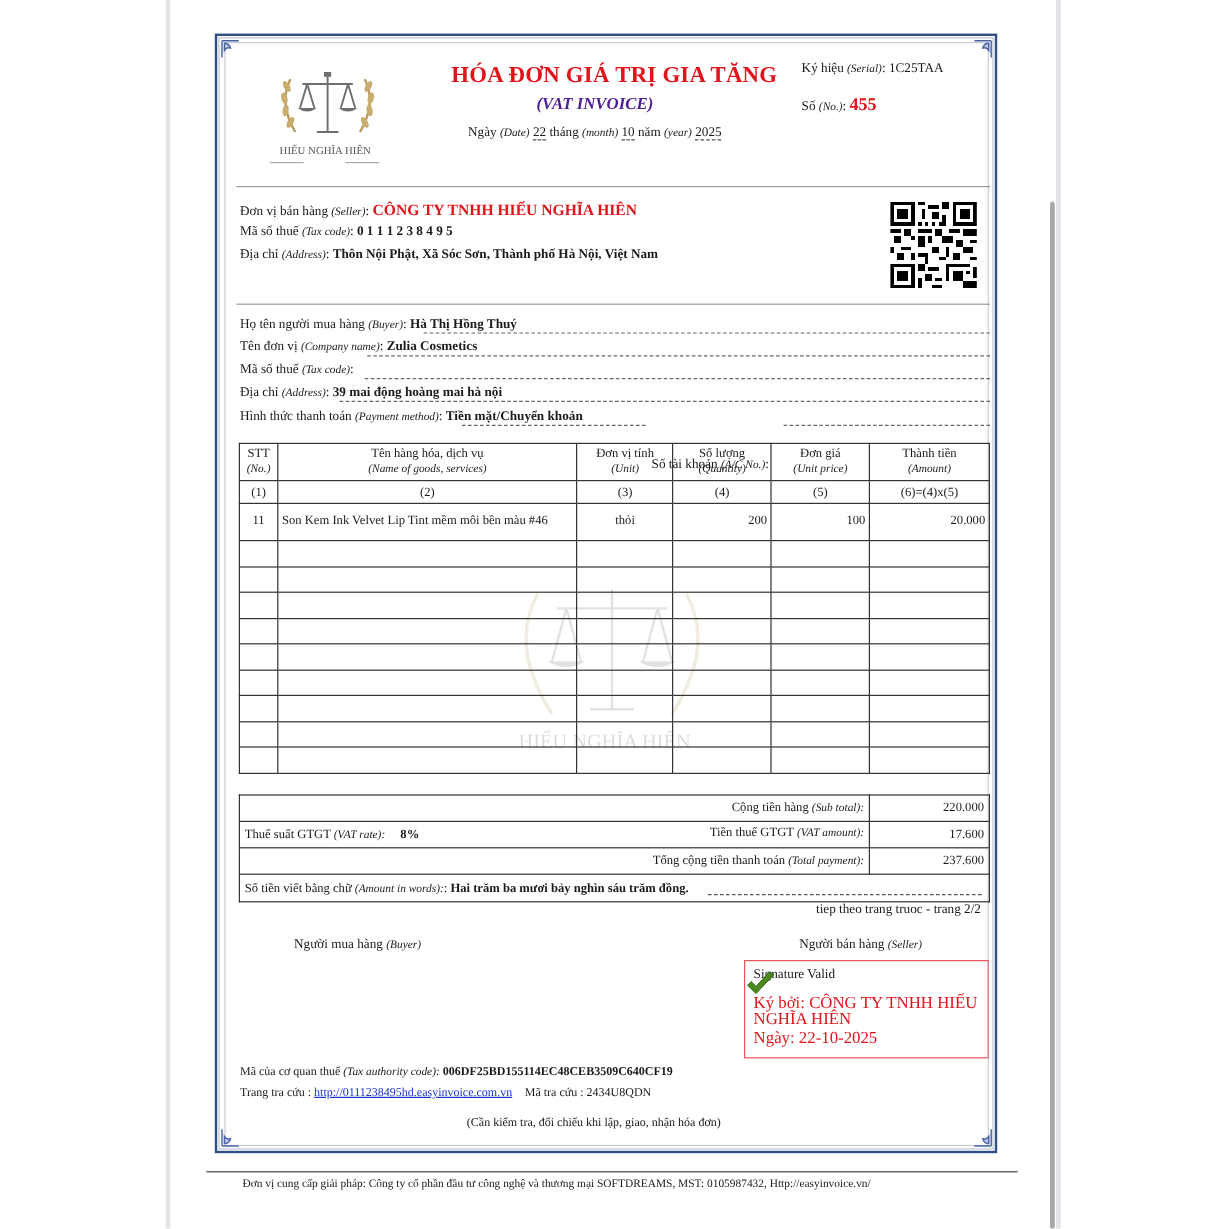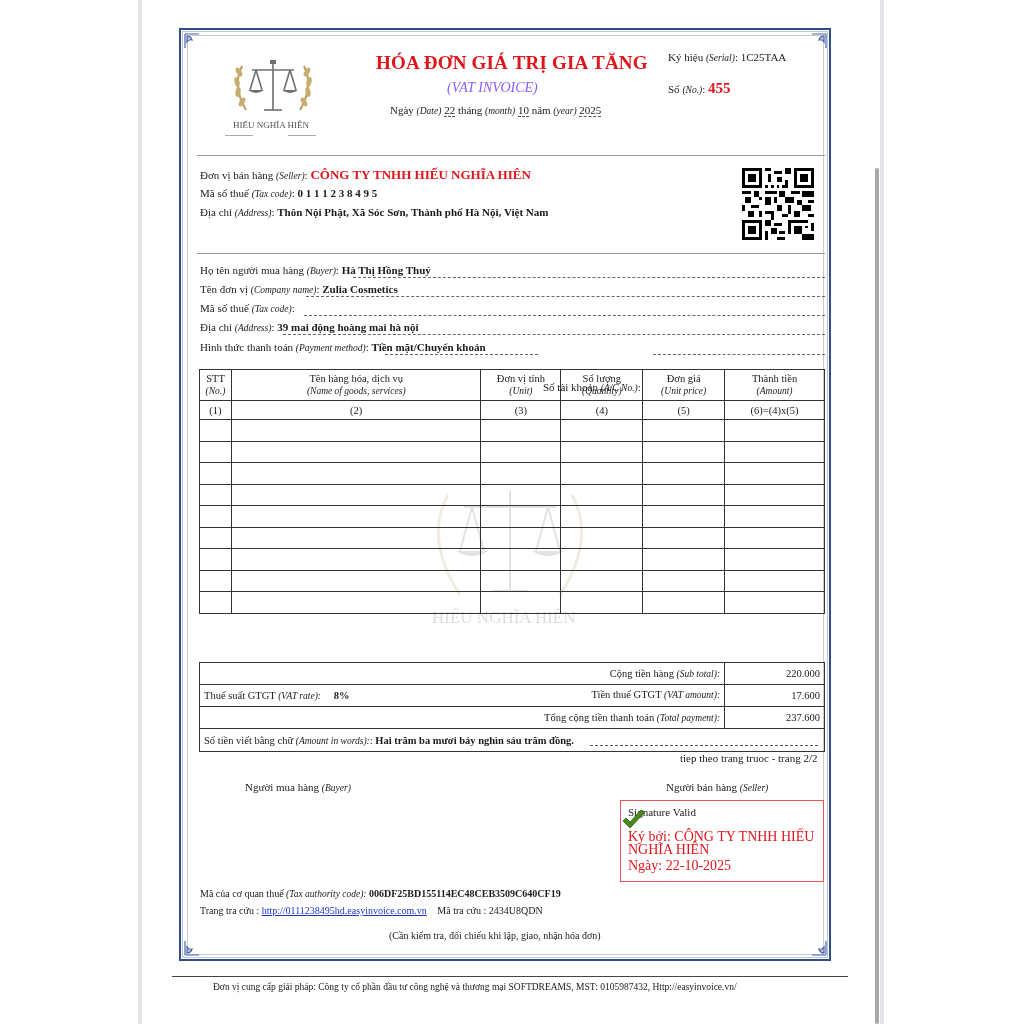--- a/index.html
+++ b/index.html
@@ -17,21 +17,21 @@
 
   .abs { position:absolute; white-space:nowrap; }
   .f11 { font-size:11px; }
   .f10 { font-size:10px; }
   .it { font-style:italic; font-size:9.5px; }
   .b { font-weight:bold; }
   .red { color:#e0141b; }
   .hr { position:absolute; height:1px; background:#9a9a9a; }
 
   .title { font-size:19px; font-weight:bold; color:#e0141b; letter-spacing:0.2px; }
-  .subtitle { font-size:14px; font-weight:normal; font-style:italic; color:#8b5cf6; }
+  .subtitle { font-size:14px; font-weight:bold; font-style:italic; color:#4c1d95; }
   .dotted { border-bottom:1px dashed #555; display:inline-block; }
   .fill-line { position:absolute; border-bottom:1px dashed #666; height:0; }
 
   table.items { position:absolute; left:199px; top:369px; width:626px; border-collapse:collapse; font-size:10.5px; }
   table.items td { border:1px solid #333; padding:0 3px; vertical-align:middle; }
   table.items .hdr td { text-align:center; height:30px; line-height:13px; }
   table.items .nums td { text-align:center; height:18px; }
   table.items .item td { height:30px; line-height:12px; }
   table.items .empty td { height:20.5px; }
   .r { text-align:right !important; }
@@ -298,20 +298,28 @@
         </td>
   </tr>
   <tr class="nums">
     <td>(1)</td>
     <td>(2)</td>
     <td>(3)</td>
     <td>(4)</td>
     <td>(5)</td>
     <td>(6)=(4)x(5)</td>
   </tr>
+  <tr class="item">
+    <td class="c">11</td>
+    <td>Son Kem Ink Velvet Lip Tint mềm môi bền màu #46</td>
+    <td class="c">thỏi</td>
+    <td class="r">200</td>
+    <td class="r">100</td>
+    <td class="r">20.000</td>
+  </tr>
   <tr class="empty">
         <td></td>
         <td></td>
         <td></td>
         <td></td>
         <td></td>
         <td></td>
       </tr>
   <tr class="empty">
         <td></td>
@@ -434,13 +442,13 @@
   <span>Mã của cơ quan thuế</span> <span class="it">(Tax authority code):</span> <span class="b">006DF25BD155114EC48CEB3509C640CF19</span>
 </div>
 <div class="abs f10" style="left:200px;top:905px;">
   <span>Trang tra cứu :</span>
   <a class="link">http://0111238495hd.easyinvoice.com.vn</a>
   <span style="margin-left:8px;">Mã tra cứu :</span> <span>2434U8QDN</span>
 </div>
 <div class="abs f10" style="left:389px;top:930px;">(Cần kiểm tra, đối chiếu khi lập, giao, nhận hóa đơn)</div>
 
 <div class="footer-line"></div>
-<div class="abs" style="left:213px;top:982px;font-size:9.5px;">Đơn vị cung cấp giải pháp: Công ty cổ phần đầu tư công nghệ và thương mại SOFTDREAMS, MST: 0105987432, Http://easyinvoice.vn/</div>
+<div class="abs" style="left:202px;top:982px;font-size:9.5px;">Đơn vị cung cấp giải pháp: Công ty cổ phần đầu tư công nghệ và thương mại SOFTDREAMS, MST: 0105987432, Http://easyinvoice.vn/</div>
 
 </body></html>

